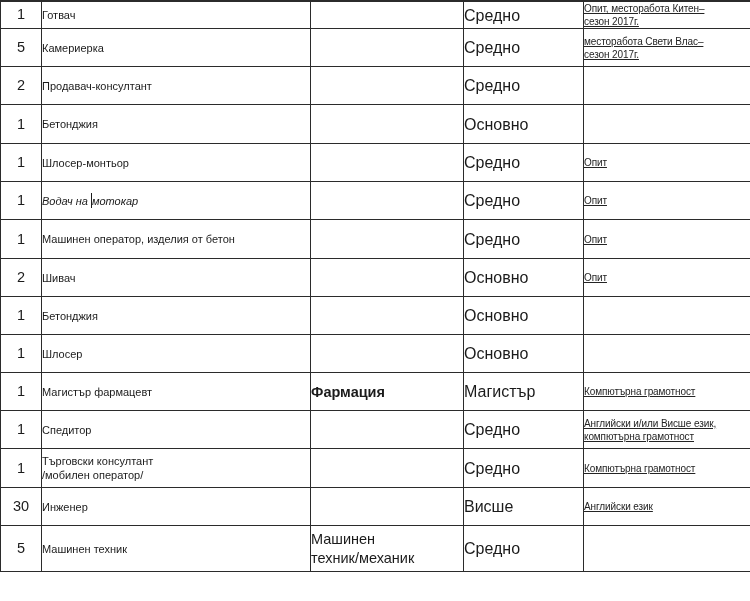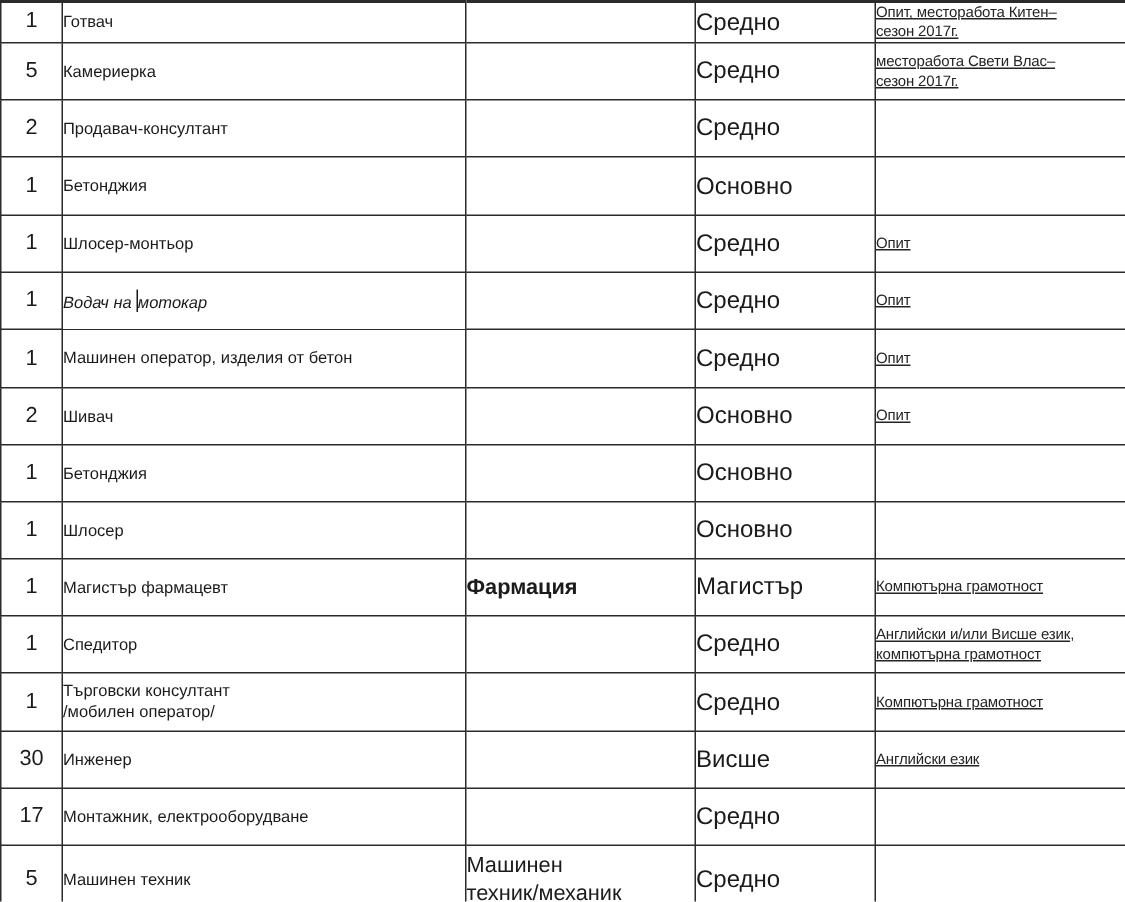--- a/index.html
+++ b/index.html
@@ -186,27 +186,20 @@
         <td class="cell-edu">Средно</td>
         <td class="cell-req">Компютърна грамотност</td>
       </tr>
       <tr style="height: 38px;">
         <td class="cell-count">30</td>
         <td class="cell-title">Инженер</td>
         <td class="cell-spec"></td>
         <td class="cell-edu">Висше</td>
         <td class="cell-req">Английски език</td>
       </tr>
-      <tr style="height: 38px;">
-        <td class="cell-count">17</td>
-        <td class="cell-title">Монтажник, електрооборудване</td>
-        <td class="cell-spec"></td>
-        <td class="cell-edu">Средно</td>
-        <td class="cell-req"></td>
-      </tr>
       <tr style="height: 46px;">
         <td class="cell-count">5</td>
         <td class="cell-title">Машинен техник</td>
         <td class="cell-spec">Машинен
 техник/механик</td>
         <td class="cell-edu">Средно</td>
         <td class="cell-req"></td>
       </tr>
     </tbody>
 </table>

